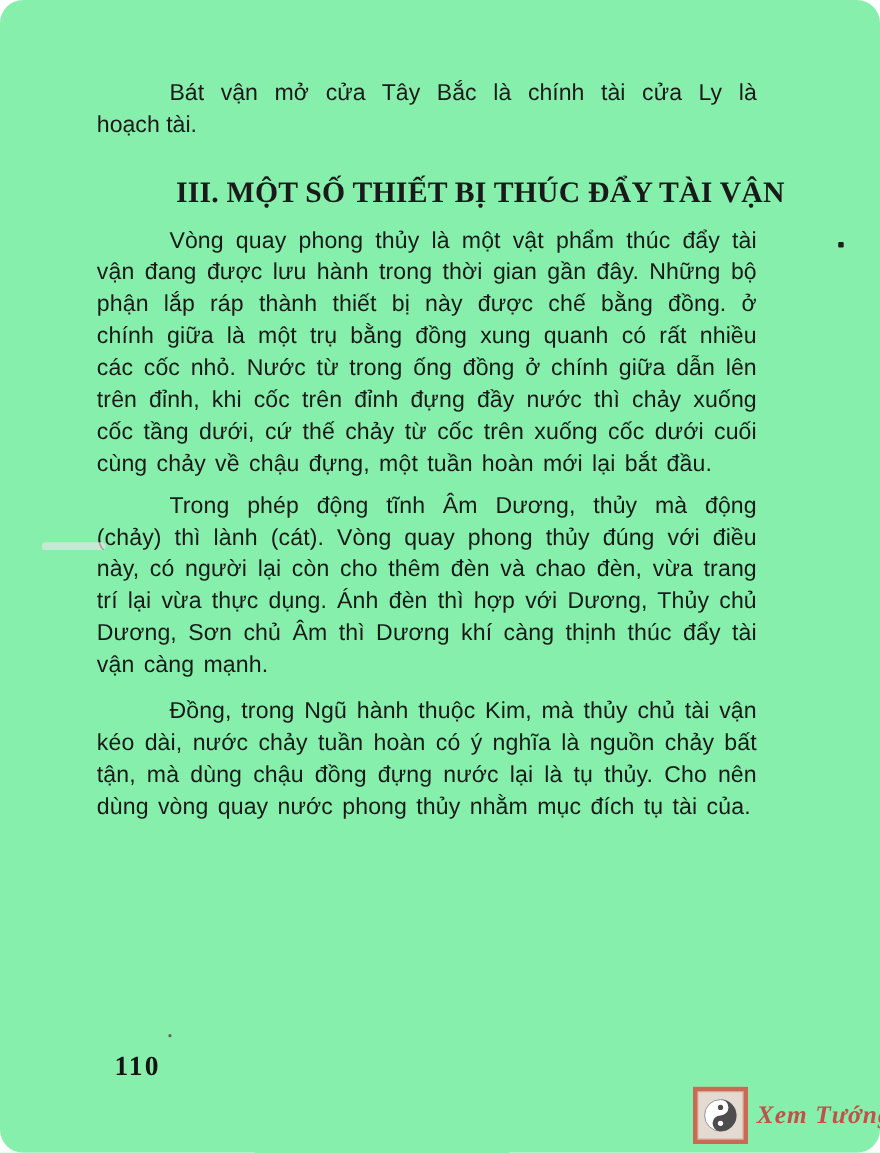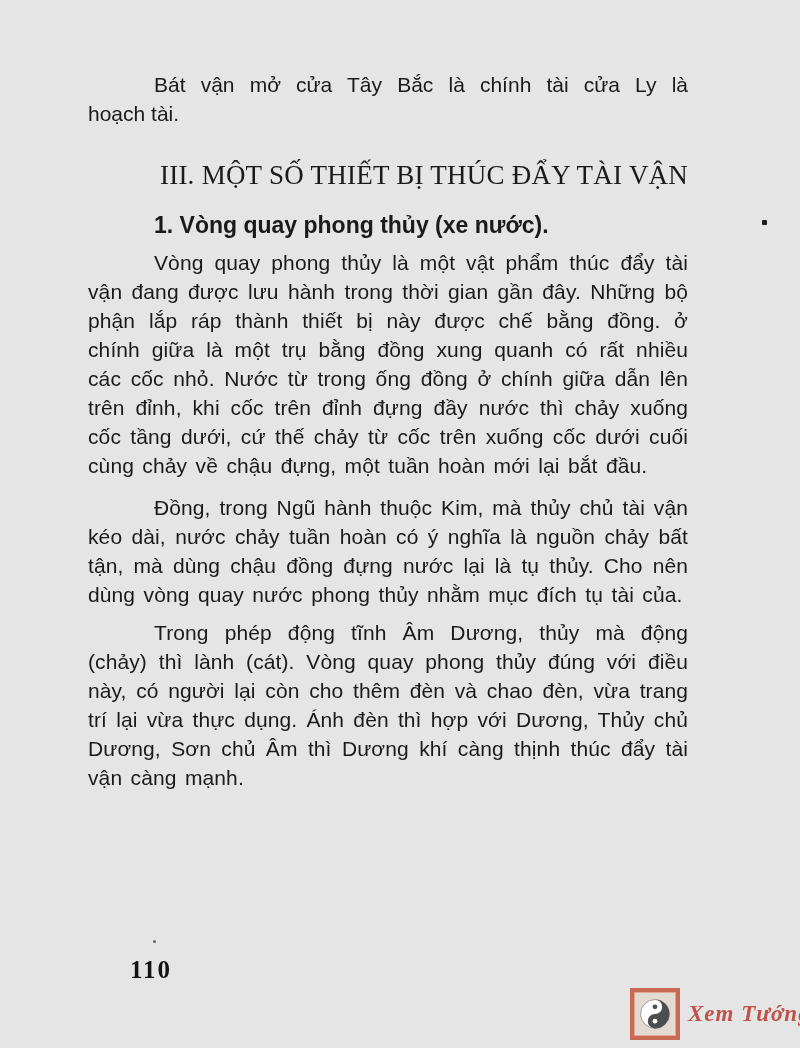--- a/index.html
+++ b/index.html
@@ -28,21 +28,21 @@
   .line-first {
     text-align: justify;
     text-align-last: justify;
     text-indent: 66px;
     white-space: nowrap;
   }
   .line-rest { text-align: left; }
   .heading {
     margin-top: 26px;
     font-family: "Liberation Serif", serif;
-    font-weight: normal;
+    font-weight: bold;
     font-size: 27px;
     line-height: 42px;
     letter-spacing: 0.2px;
   }
   .heading .line-first { text-indent: 72px; }
   .subheading {
     margin-top: 15px;
     font-size: 23px;
     font-weight: bold;
     text-indent: 66px;
@@ -56,21 +56,21 @@
     text-align: justify;
     text-indent: 66px;
     word-spacing: 2.5px;
     letter-spacing: 0.1px;
   }
   p.body-par.gap-lg { margin-top: 13px; }
   p.body-par.gap-md { margin-top: 9px; }
   p.body-par.gap-sm { margin-top: 4px; }
   .page-number {
     position: absolute;
-    left: 130px; top: 956px;
+    left: 104px; top: 956px;
     font-family: "Liberation Serif", serif;
     font-size: 25px;
     font-weight: bold;
     letter-spacing: 2px;
     color: #141414;
   }
   .watermark {
     position: absolute;
     left: 630px; top: 988px;
     display: flex;
@@ -104,40 +104,39 @@
   }
   .smudge {
     position: absolute; left: 38px; top: 493px;
     width: 58px; height: 7px; background: #e6e6e6;
     border-radius: 4px; opacity: 0.7;
   }
 </style>
 </head>
 <body>
 
-<div class="page" style="background: #e5e5e5; color: rgb(26, 26, 26);">
+<div class="page" style="background: #86efac; color: rgb(26, 26, 26); border-radius: 21px;">
 
   <div class="content">
 
     <div class="intro">
       <div class="line-first">Bát vận mở cửa Tây Bắc là chính tài cửa Ly là</div>
       <div class="line-rest">hoạch tài.</div>
     </div>
 
     <div class="heading">
       <div class="line-first">III. MỘT SỐ THIẾT BỊ THÚC ĐẨY TÀI VẬN</div>
     </div>
 
-    <div class="subheading">1. Vòng quay phong thủy (xe nước).</div>
 
     <p class="body-par">Vòng quay phong thủy là một vật phẩm thúc đẩy tài vận đang được lưu hành trong thời gian gần đây. Những bộ phận lắp ráp thành thiết bị này được chế bằng đồng. ở chính giữa là một trụ bằng đồng xung quanh có rất nhiều các cốc nhỏ. Nước từ trong ống đồng ở chính giữa dẫn lên trên đỉnh, khi cốc trên đỉnh đựng đầy nước thì chảy xuống cốc tầng dưới, cứ thế chảy từ cốc trên xuống cốc dưới cuối cùng chảy về chậu đựng, một tuần hoàn mới lại bắt đầu.</p>
 
+    <p class="body-par gap-md">Trong phép động tĩnh Âm Dương, thủy mà động (chảy) thì lành (cát). Vòng quay phong thủy đúng với điều này, có người lại còn cho thêm đèn và chao đèn, vừa trang trí lại vừa thực dụng. Ánh đèn thì hợp với Dương, Thủy chủ Dương, Sơn chủ Âm thì Dương khí càng thịnh thúc đẩy tài vận càng mạnh.</p>
+
     <p class="body-par gap-lg">Đồng, trong Ngũ hành thuộc Kim, mà thủy chủ tài vận kéo dài, nước chảy tuần hoàn có ý nghĩa là nguồn chảy bất tận, mà dùng chậu đồng đựng nước lại là tụ thủy. Cho nên dùng vòng quay nước phong thủy nhằm mục đích tụ tài của.</p>
-
-    <p class="body-par gap-md">Trong phép động tĩnh Âm Dương, thủy mà động (chảy) thì lành (cát). Vòng quay phong thủy đúng với điều này, có người lại còn cho thêm đèn và chao đèn, vừa trang trí lại vừa thực dụng. Ánh đèn thì hợp với Dương, Thủy chủ Dương, Sơn chủ Âm thì Dương khí càng thịnh thúc đẩy tài vận càng mạnh.</p>
 
 
   </div>
 
   <div class="page-number">110</div>
 
   <div class="watermark">
     <div class="yinyang-frame">
       <svg width="34" height="34" viewBox="0 0 40 40" aria-hidden="true">
         <circle cx="20" cy="20" r="17" fill="#ffffff" stroke="#8a8a8a" stroke-width="1"></circle>

